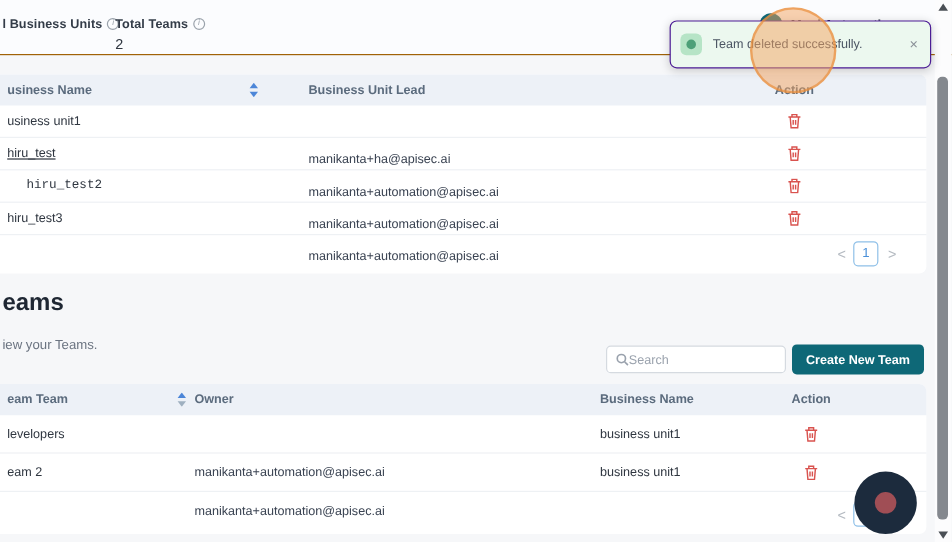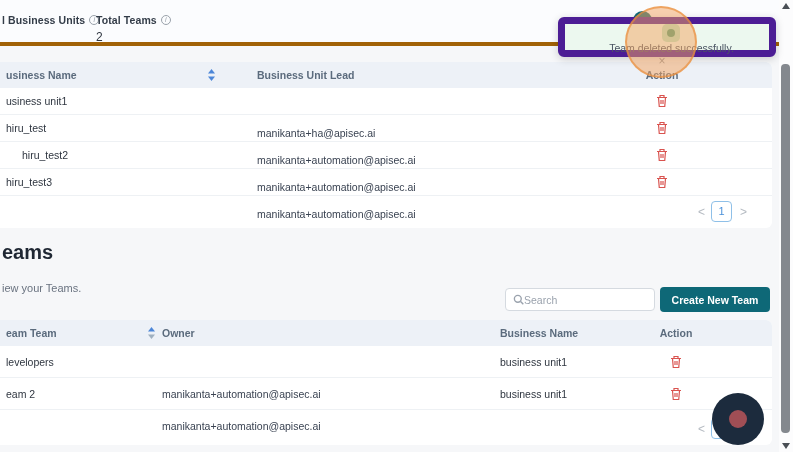--- a/index.html
+++ b/index.html
@@ -1,29 +1,29 @@
 <!DOCTYPE html>
 <html><head>
 <meta charset="utf-8">
 <style>
   * { margin:0; padding:0; box-sizing:border-box; }
   html,body { width:793px; height:452px; }
   body { font-family:"Liberation Sans", sans-serif; background:#f6f7f9; position:relative; overflow:hidden; }
 
-  .topbar { position:absolute; left:0; top:0; width:793px; height:46px; background:#fbfcfe; border-bottom:4px solid #a16207; z-index:1; }
+  .topbar { position:absolute; left:0; top:0; width:793px; height:46px; background:#fbfcfe; border-bottom:1px solid #a16207; z-index:1; }
   .stat { position:absolute; top:14px; }
   .stat-label { font-size:10.5px; font-weight:700; color:#333c48; letter-spacing:.1px; display:flex; align-items:center; gap:4px; }
   .stat-value { font-size:12px; color:#2f3640; margin-top:4px; }
   .info-dot { display:inline-block; width:10px; height:10px; border:1px solid #9aa2ab; border-radius:50%; color:#9aa2ab; font-size:7px; line-height:8px; text-align:center; font-style:italic; font-weight:400; }
 
   .user-chip { position:absolute; left:633px; top:11px; z-index:2; display:flex; align-items:center; gap:7px; }
   .avatar { width:19px; height:19px; border-radius:50%; background:#0e6877; }
   .user-name { font-size:11px; font-weight:700; color:#1f2937; }
 
-  .toast { position:absolute; left:558px; top:17px; width:218px; height:40px; background:#ecf8ef; border:7px solid #4c1d95; border-radius:6px; box-shadow:0 2px 8px rgba(0,0,0,.18); z-index:20; display:flex; align-items:center;flex-direction:column; }
+  .toast { position:absolute; left:558px; top:17px; width:218px; height:40px; background:#ecf8ef; border:1px solid #4c1d95; border-radius:6px; box-shadow:0 2px 8px rgba(0,0,0,.18); z-index:20; display:flex; align-items:center; }
   .toast-badge { width:18px; height:18px; border-radius:5px; background:#b6e4c6; margin-left:8px; position:relative; flex:0 0 auto; }
   .toast-badge::after { content:""; position:absolute; left:5px; top:5px; width:8px; height:8px; border-radius:50%; background:#4da078; }
   .toast-msg { font-size:10.5px; color:#4b5563; margin-left:9px; flex:1; }
   .toast-close { font-size:12px; color:#8a9097; margin-right:10px; cursor:pointer; }
 
   .click-highlight { position:absolute; left:625px; top:6px; width:72px; height:72px; border-radius:50%; background:rgba(244,164,96,.50); border:2px solid rgba(234,140,56,.65); z-index:30; }
 
   .card { position:absolute; left:-8px; width:780px; background:#ffffff; border-radius:6px; z-index:3; }
   .card1 { top:62px; height:166px; }
   .card2 { top:320px; height:125px; }
@@ -102,28 +102,28 @@
   </div>
 
   <div class="trow">
     <span style="left:14px;">usiness unit1</span>
     <span class="cell-email" style="left:265px;">manikanta+ha@apisec.ai</span>
     <span class="trash-btn"><svg width="12" height="13" viewBox="0 0 24 26" fill="none" stroke="#d9534f" stroke-width="2.4">
           <path d="M2 6h20M8 6V2h8v4M5 6l1.5 18h11L19 6M10 11v8M14 11v8"></path>
         </svg></span>
   </div>
   <div class="trow">
-    <span style="left:14px;">hiru_test</span>
+    <span style="left:14px;text-decoration:underline;">hiru_test</span>
     <span class="cell-email" style="left:265px;">manikanta+automation@apisec.ai</span>
     <span class="trash-btn"><svg width="12" height="13" viewBox="0 0 24 26" fill="none" stroke="#d9534f" stroke-width="2.4">
           <path d="M2 6h20M8 6V2h8v4M5 6l1.5 18h11L19 6M10 11v8M14 11v8"></path>
         </svg></span>
   </div>
   <div class="trow">
-    <span style="left:30px;">hiru_test2</span>
+    <span style="left:30px;font-family:Liberation Mono, monospace;">hiru_test2</span>
     <span class="cell-email" style="left:265px;">manikanta+automation@apisec.ai</span>
     <span class="trash-btn"><svg width="12" height="13" viewBox="0 0 24 26" fill="none" stroke="#d9534f" stroke-width="2.4">
           <path d="M2 6h20M8 6V2h8v4M5 6l1.5 18h11L19 6M10 11v8M14 11v8"></path>
         </svg></span>
   </div>
   <div class="trow">
     <span style="left:14px;">hiru_test3</span>
     <span class="cell-email" style="left:265px;">manikanta+automation@apisec.ai</span>
     <span class="trash-btn"><svg width="12" height="13" viewBox="0 0 24 26" fill="none" stroke="#d9534f" stroke-width="2.4">
           <path d="M2 6h20M8 6V2h8v4M5 6l1.5 18h11L19 6M10 11v8M14 11v8"></path>

